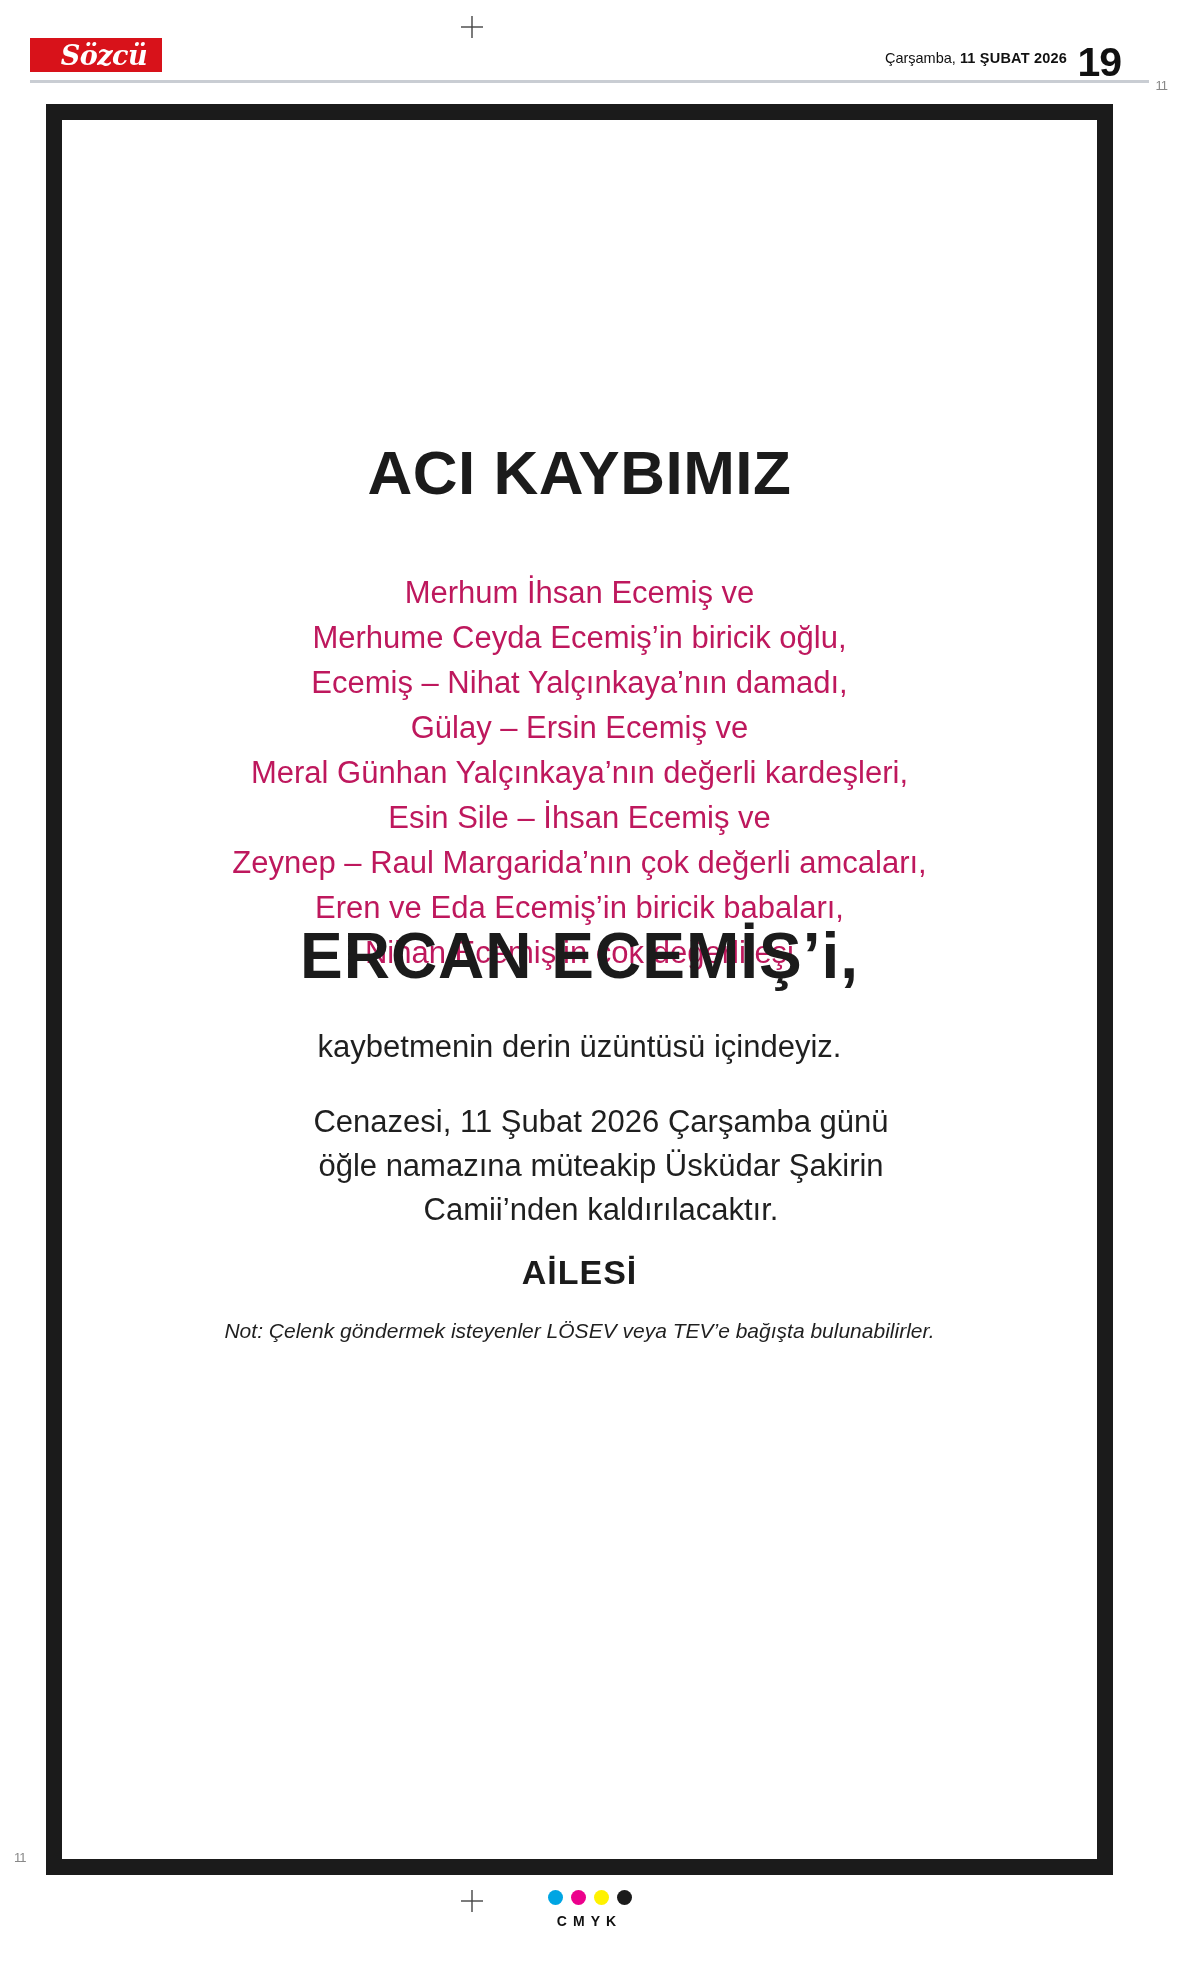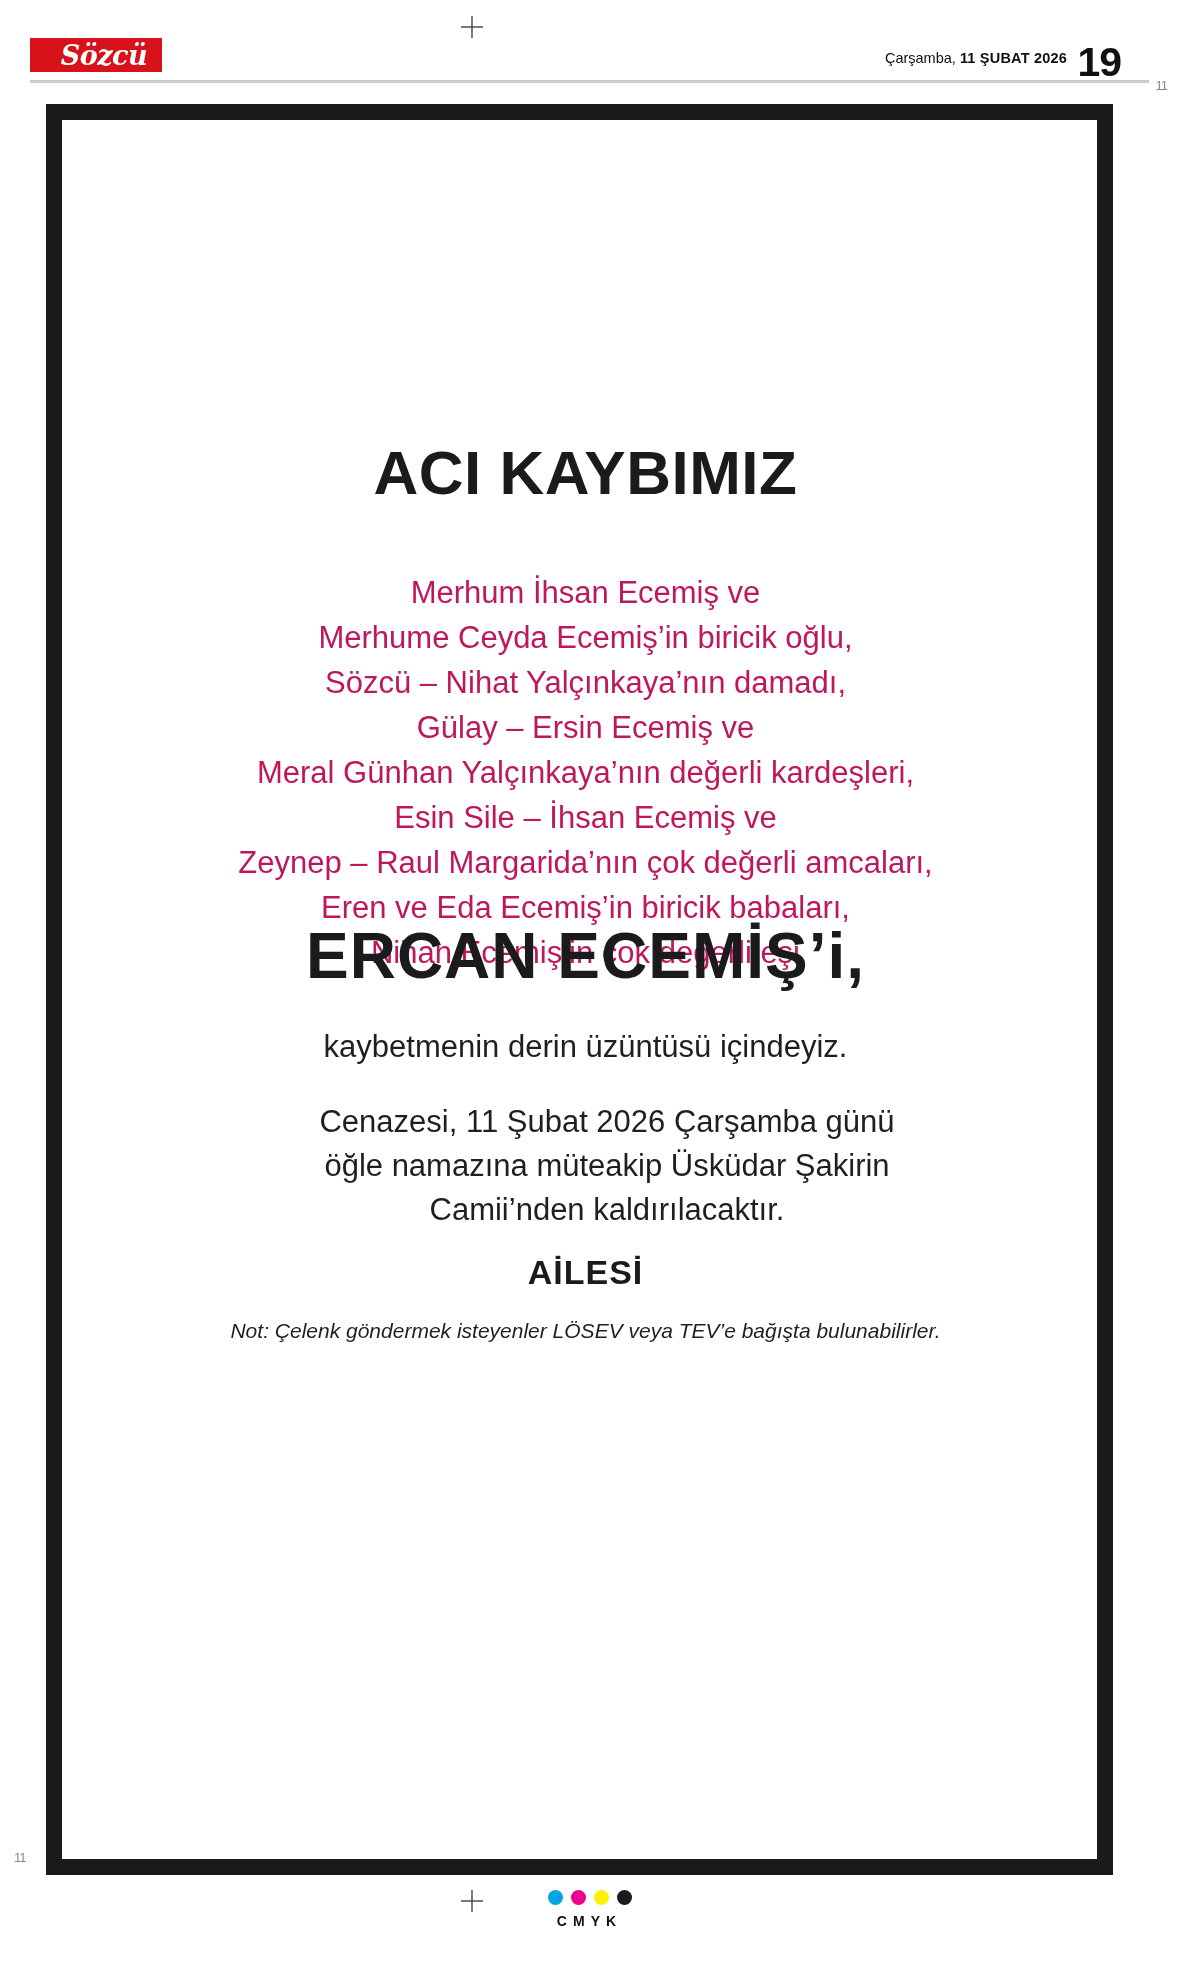--- a/index.html
+++ b/index.html
@@ -118,21 +118,20 @@
     background: #ffffff;
     box-sizing: border-box;
   }
   .ad-inner {
     position: absolute;
     left: 0;
     top: 0;
     width: 100%;
     height: 100%;
     text-align: center;
-    padding-left: 12px;
   }
 
   .headline {
     position: absolute;
     left: 0;
     right: 0;
     top: 322px;
     font-size: 62px;
     font-weight: bold;
     letter-spacing: 0.5px;
@@ -272,21 +271,21 @@
 <div class="edge-tick" style="left:14px; top:1850px;">11</div>
 
 <div class="ad-frame">
   <div class="ad-inner">
 
     <div class="headline">ACI KAYBIMIZ</div>
 
     <div class="relatives">
       <div>Merhum İhsan Ecemiş ve</div>
       <div>Merhume Ceyda Ecemiş’in biricik oğlu,</div>
-      <div>Sözcü – Nihat Yalçınkaya’nın damadı,</div>
+      <div>Ecemiş – Nihat Yalçınkaya’nın damadı,</div>
       <div>Gülay – Ersin Ecemiş ve</div>
       <div>Meral Günhan Yalçınkaya’nın değerli kardeşleri,</div>
       <div>Esin Sile – İhsan Ecemiş ve</div>
       <div>Zeynep – Raul Margarida’nın çok değerli amcaları,</div>
       <div>Eren ve Eda Ecemiş’in biricik babaları,</div>
       <div>Nihan Ecemiş’in çok değerli eşi</div>
     </div>
 
     <div class="deceased-name">ERCAN ECEMİŞ’i,</div>
 

